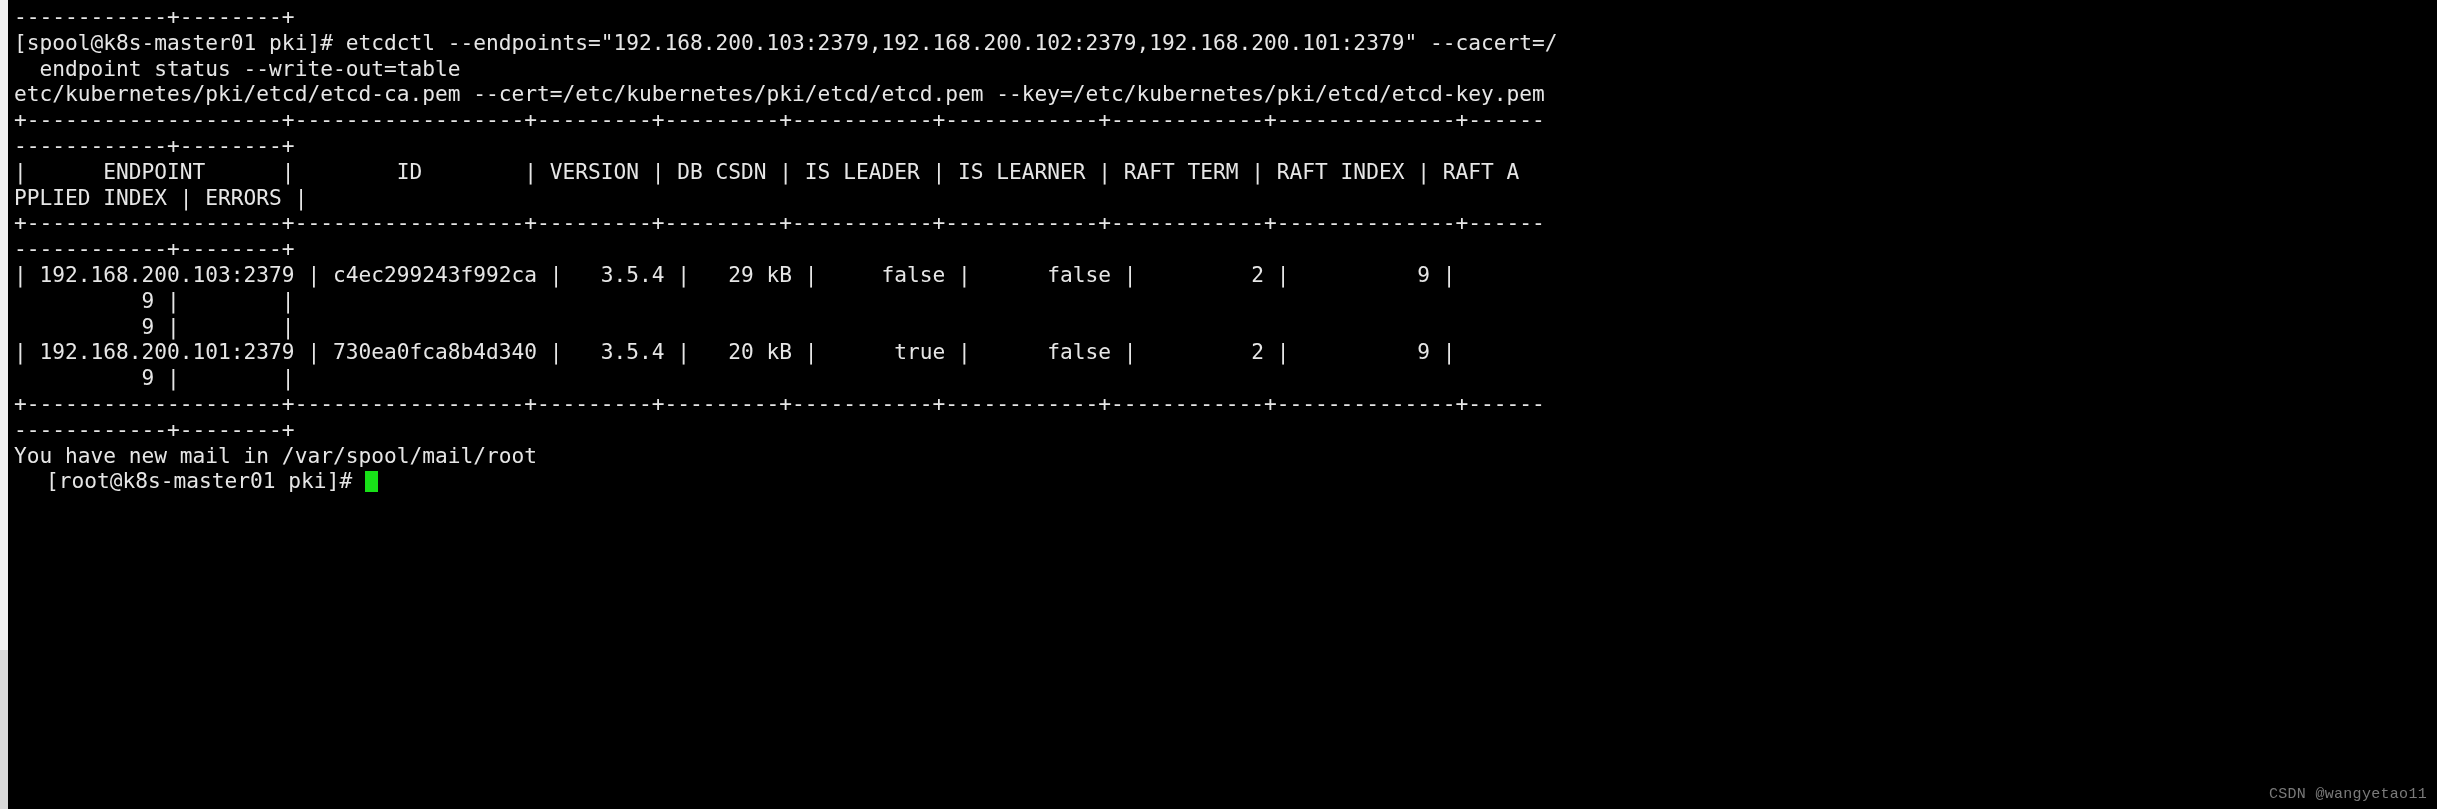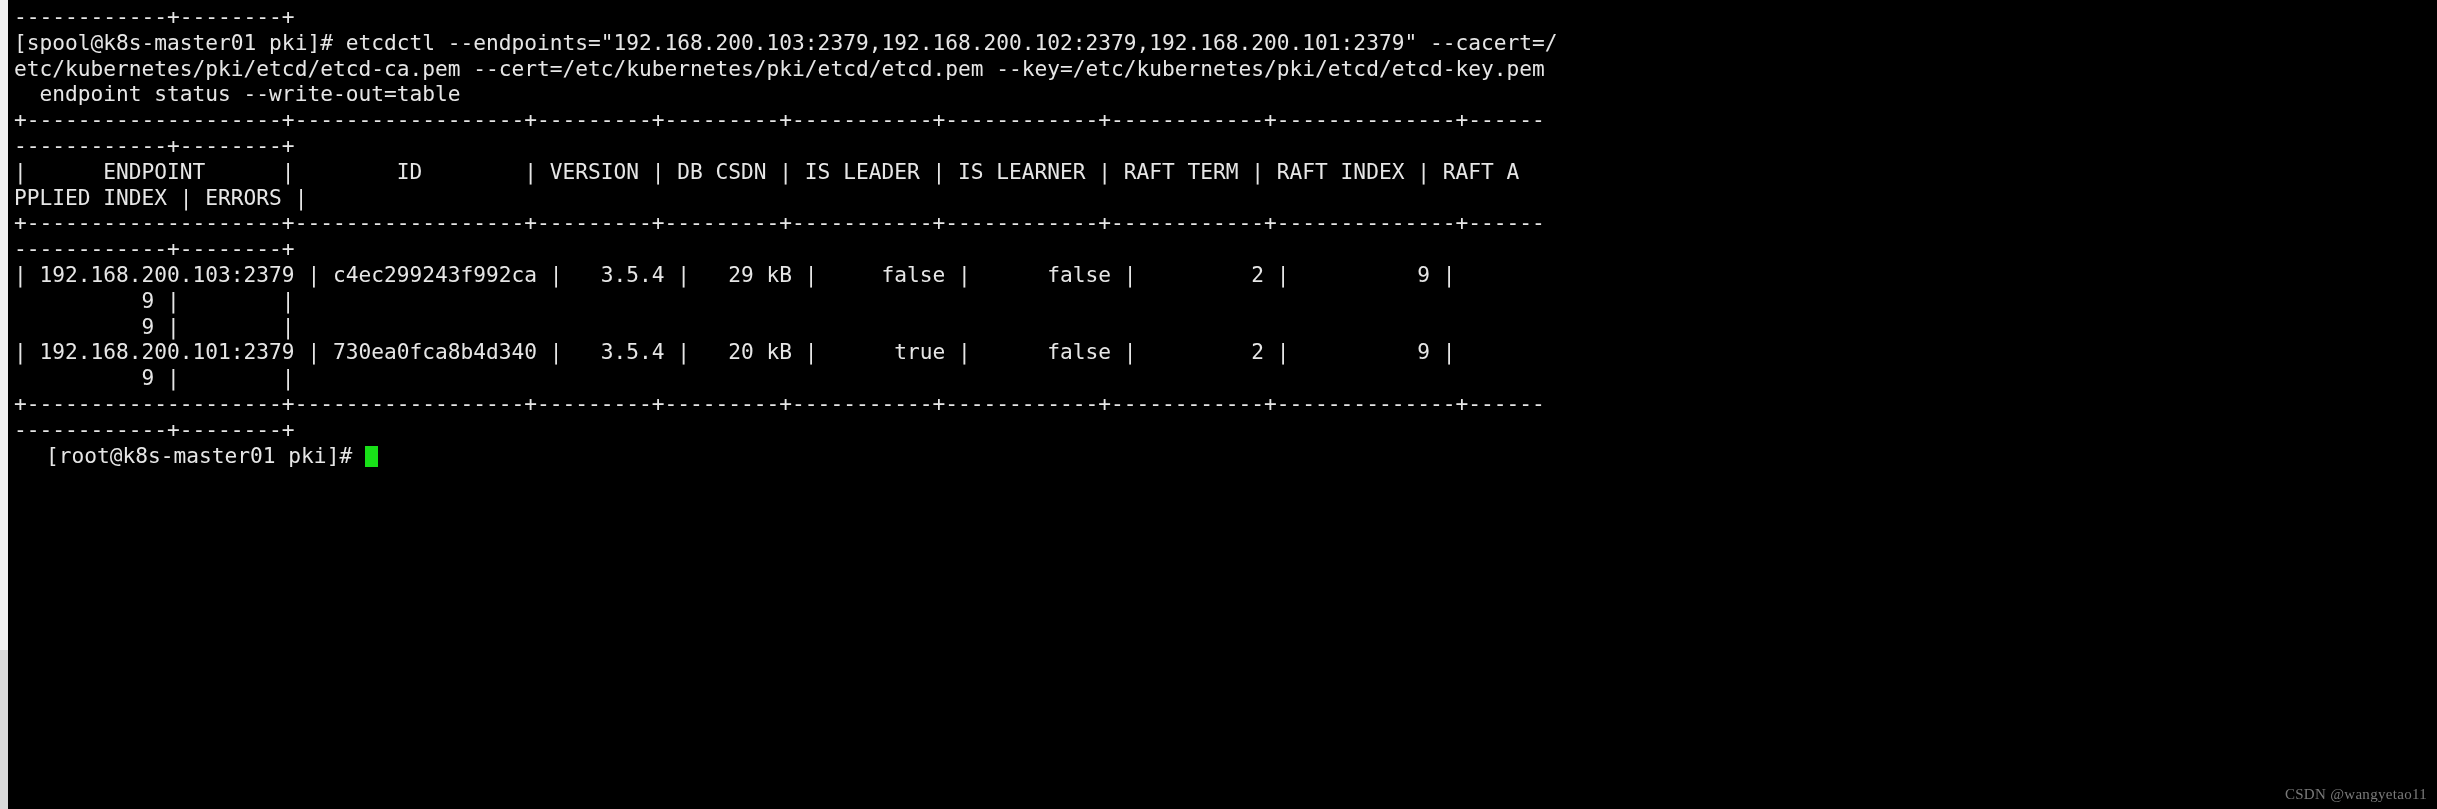--- a/index.html
+++ b/index.html
@@ -62,42 +62,42 @@
     width: 12.7px;
     height: 21px;
     background: #18e018;
     vertical-align: -4px;
   }
   #csdn-watermark {
     position: absolute;
     right: 10px;
     bottom: 6px;
     color: #7a7a7a;
-    font-family: Liberation Serif, serif;
+    font-family: Liberation Mono, monospace;
     font-size: 15px;
     letter-spacing: 0.3px;
     z-index: 6;
     margin-left: 36px;
   }
 </style>
 </head>
 <body>
 
 <div id="terminal-window">
 
   <div id="left-gutter">
     <div id="left-gutter-thumb"></div>
   </div>
 
   <div id="terminal-screen">
 
     <div class="term-line">------------+--------+</div>
     <div class="term-line">[spool@k8s-master01 pki]# etcdctl --endpoints="192.168.200.103:2379,192.168.200.102:2379,192.168.200.101:2379" --cacert=/</div>
+    <div class="term-line">  endpoint status --write-out=table</div>
     <div class="term-line">etc/kubernetes/pki/etcd/etcd-ca.pem --cert=/etc/kubernetes/pki/etcd/etcd.pem --key=/etc/kubernetes/pki/etcd/etcd-key.pem</div>
-    <div class="term-line">  endpoint status --write-out=table</div>
 
     <div class="term-line">+--------------------+------------------+---------+---------+-----------+------------+------------+--------------+------</div>
     <div class="term-line">------------+--------+</div>
 
     <div class="term-line">|      ENDPOINT      |        ID        | VERSION | DB CSDN | IS LEADER | IS LEARNER | RAFT TERM | RAFT INDEX | RAFT A</div>
     <div class="term-line">PPLIED INDEX | ERRORS |</div>
 
     <div class="term-line">+--------------------+------------------+---------+---------+-----------+------------+------------+--------------+------</div>
     <div class="term-line">------------+--------+</div>
 
@@ -105,20 +105,21 @@
     <div class="term-line">          9 |        |</div>
 
     <div class="term-line">          9 |        |</div>
 
     <div class="term-line">| 192.168.200.101:2379 | 730ea0fca8b4d340 |   3.5.4 |   20 kB |      true |      false |         2 |          9 |</div>
     <div class="term-line">          9 |        |</div>
 
     <div class="term-line">+--------------------+------------------+---------+---------+-----------+------------+------------+--------------+------</div>
     <div class="term-line">------------+--------+</div>
 
+    <div class="term-line">You have new mail in /var/spool/mail/root</div>
 
     <div class="term-line cursor-line"><span>[root@k8s-master01 pki]# </span><span id="block-cursor"></span></div>
 
   </div>
 
   <div id="csdn-watermark">CSDN @wangyetao11</div>
 
 </div>
 
 </body></html>

